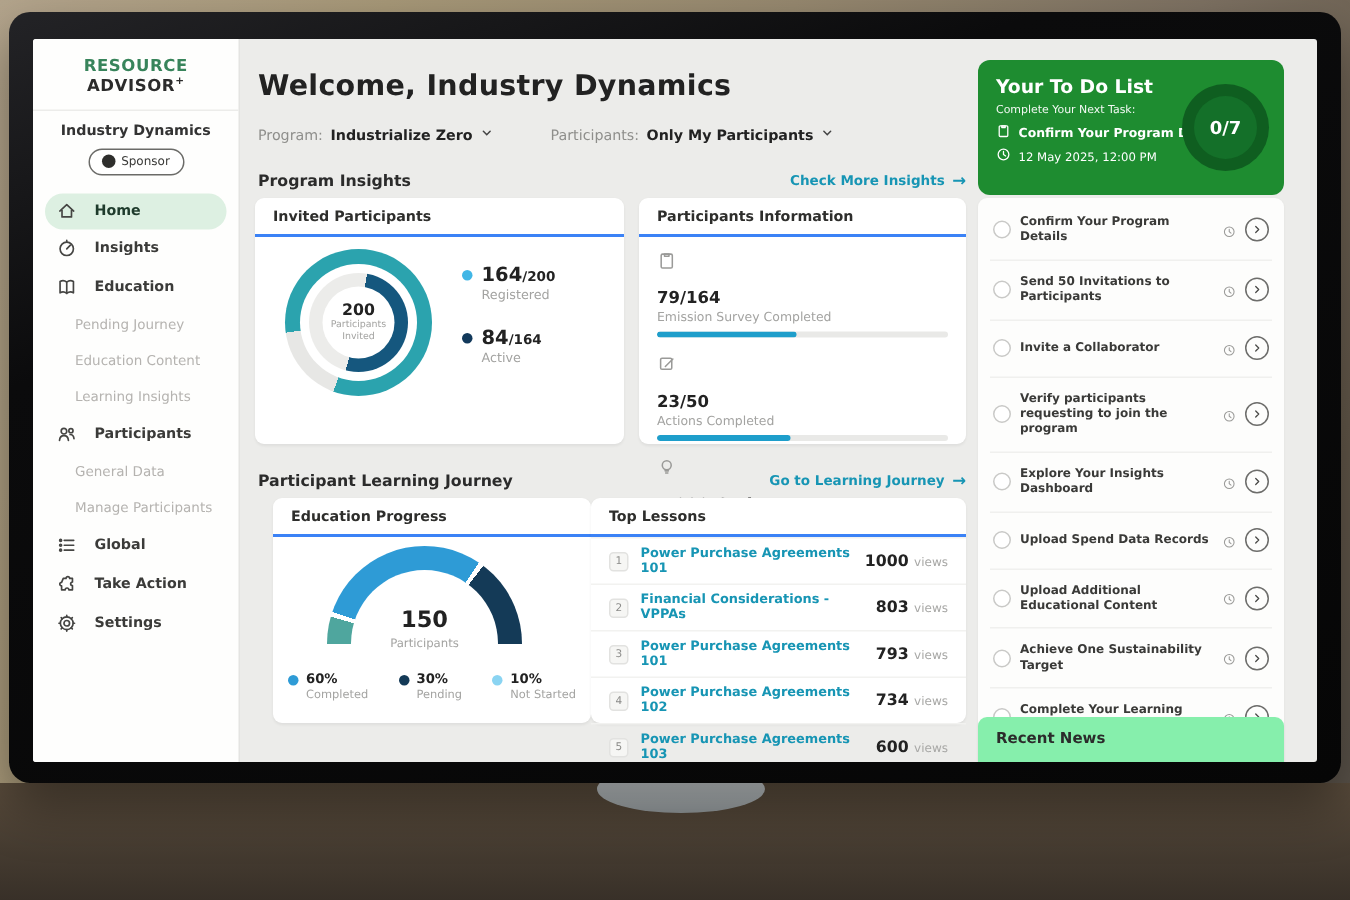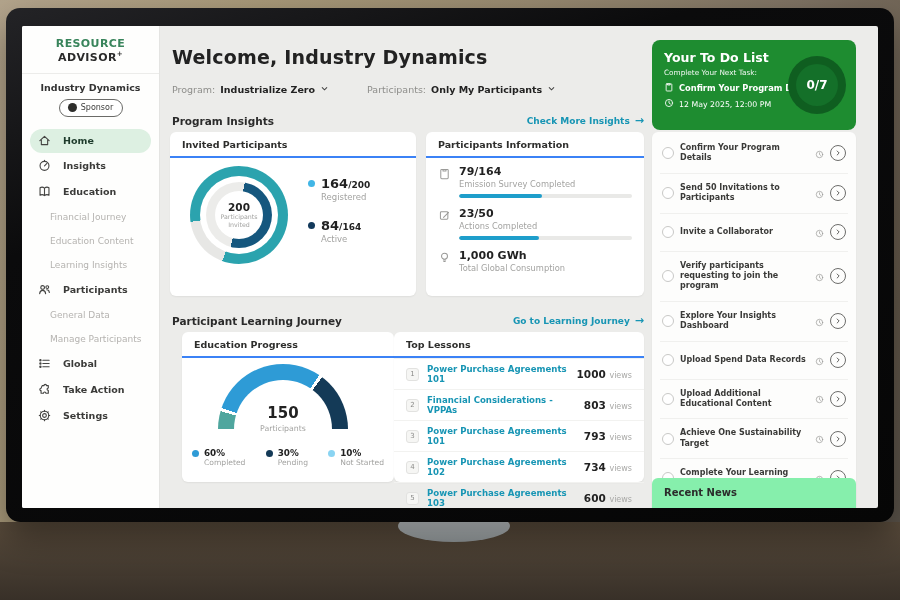--- a/index.html
+++ b/index.html
@@ -77,21 +77,21 @@
   .don-lab { font-size:6.3px; color:#A3A3A1; text-align:center; line-height:1.3; width:44px; }
   .dlegend { position:absolute; left:138px; top:44px; display:flex; flex-direction:column; gap:16px; }
   .dleg-item { display:flex; gap:6px; }
   .dleg-dot { width:7px; height:7px; border-radius:50%; margin-top:4px; }
   .dot-reg { background:#41B6E6; } .dot-act { background:#12395B; }
   .dleg-val { font-size:13px; font-weight:bold; color:#222; }
   .dleg-val small { font-size:9px; }
   .dleg-lab { font-size:8.5px; color:#A3A3A1; margin-top:1px; }
 
   
-  .stat { display:flex; gap:8px; padding:7px 12px 2px; }
+  .stat { display:flex; gap:8px; padding:7px 12px 2px;flex-direction:column; }
   .stat-ic svg { width:13px; height:13px; stroke:#9a9a98; fill:none; stroke-width:1.1; stroke-linecap:round; stroke-linejoin:round; }
   .stat-body { flex:1; }
   .stat-val { font-size:11px; font-weight:bold; color:#222; }
   .stat-lab { font-size:8.3px; color:#A3A3A1; margin-top:1px; }
   .bar { margin-top:5px; height:4px; border-radius:2px; background:#E9E9E7; overflow:hidden; }
   .bar-fill { height:100%; border-radius:2px; background:#1E9ECB; }
 
   
   .gauge { position:absolute; left:36px; top:32px; width:130px; height:80px; }
   .gauge-arc { position:absolute; left:0; top:0; width:130px; height:130px; border-radius:50%;
@@ -188,21 +188,21 @@
       </div>
       <div class="sb-item">
         <span class="sb-ic">
           <svg viewBox="0 0 14 14">
                 <path d="M7 3.4 C5.6 2.2 3.4 2.2 2.2 2.9 V11 C3.4 10.3 5.6 10.3 7 11.4 C8.4 10.3 10.6 10.3 11.8 11 V2.9 C10.6 2.2 8.4 2.2 7 3.4 Z M7 3.4 V11.4"></path>
               </svg>
             </span>
         <span>Education</span>
       </div>
       <div class="sb-sub">
-        <span>Financial Journey</span>
+        <span>Pending Journey</span>
       </div>
       <div class="sb-sub">
         <span>Education Content</span>
       </div>
       <div class="sb-sub">
         <span>Learning Insights</span>
       </div>
       <div class="sb-item">
         <span class="sb-ic">
           <svg viewBox="0 0 14 14">

